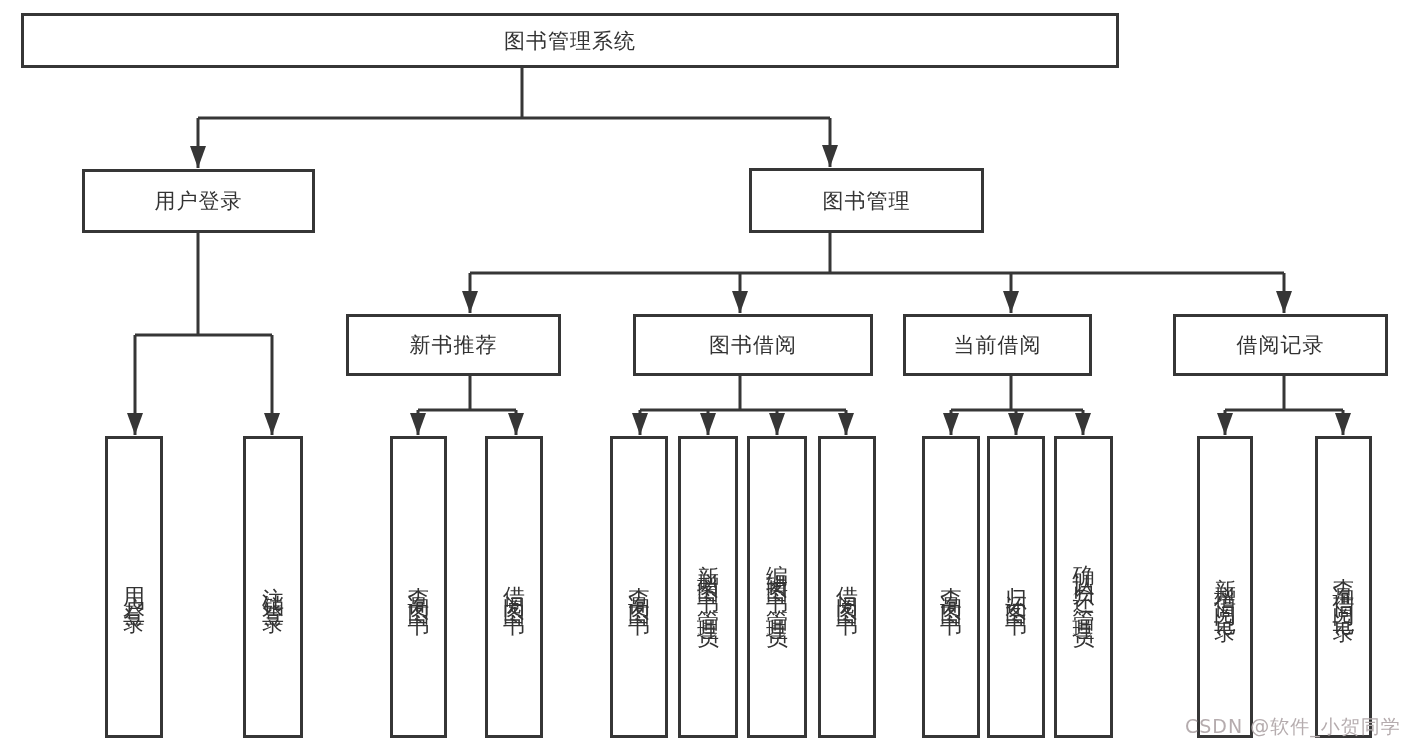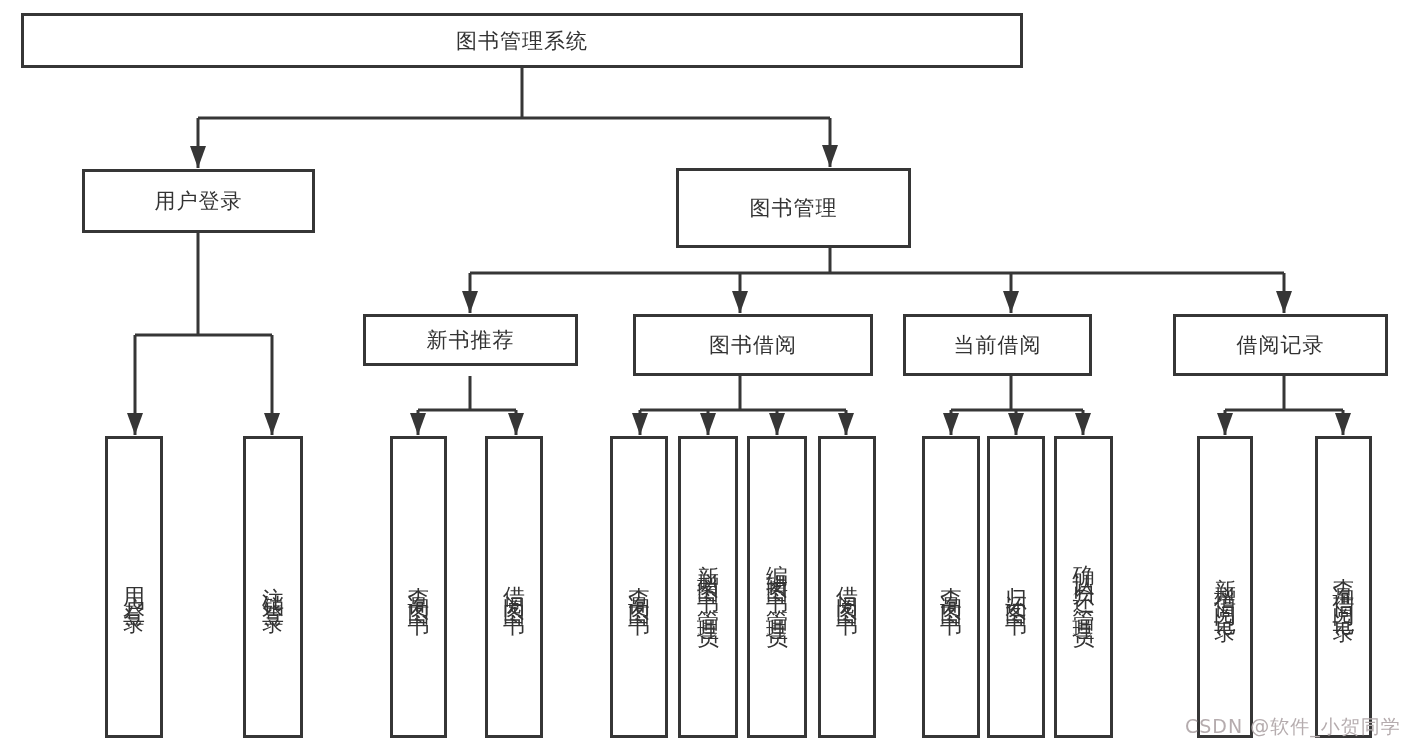--- a/index.html
+++ b/index.html
@@ -39,24 +39,24 @@
   }
   .vlabel {
     writing-mode: vertical-rl;
     text-orientation: mixed;
     font-size: 22px;
     letter-spacing: 9px;
     line-height: 1;
     white-space: nowrap;
   }
   
-  #root        { left: 21px;  top: 13px;  width: 1002px; height: 55px; text-align: right; }
+  #root        { left: 21px;  top: 13px;  width: 1098px; height: 55px; text-align: right; }
   #n-login     { left: 82px;  top: 169px; width: 233px;  height: 64px; }
-  #n-mgmt      { left: 676px; top: 168px; width: 235px;  height: 80px; }
-  #n-newbook   { left: 363px; top: 314px; width: 215px;  height: 52px; }
+  #n-mgmt      { left: 749px; top: 168px; width: 235px;  height: 65px; }
+  #n-newbook   { left: 346px; top: 314px; width: 215px;  height: 62px; }
   #n-borrow    { left: 633px; top: 314px; width: 240px;  height: 62px; text-align: right; }
   #n-current   { left: 903px; top: 314px; width: 189px;  height: 62px; }
   #n-records   { left: 1173px;top: 314px; width: 215px;  height: 62px; }
   .leaf        { top: 436px;  height: 302px; }
   #l1  { left: 105px;  width: 58px; }
   #l2  { left: 243px;  width: 60px; }
   #l3  { left: 390px;  width: 57px; }
   #l4  { left: 485px;  width: 58px; }
   #l5  { left: 610px;  width: 58px; }
   #l6  { left: 678px;  width: 60px; }

